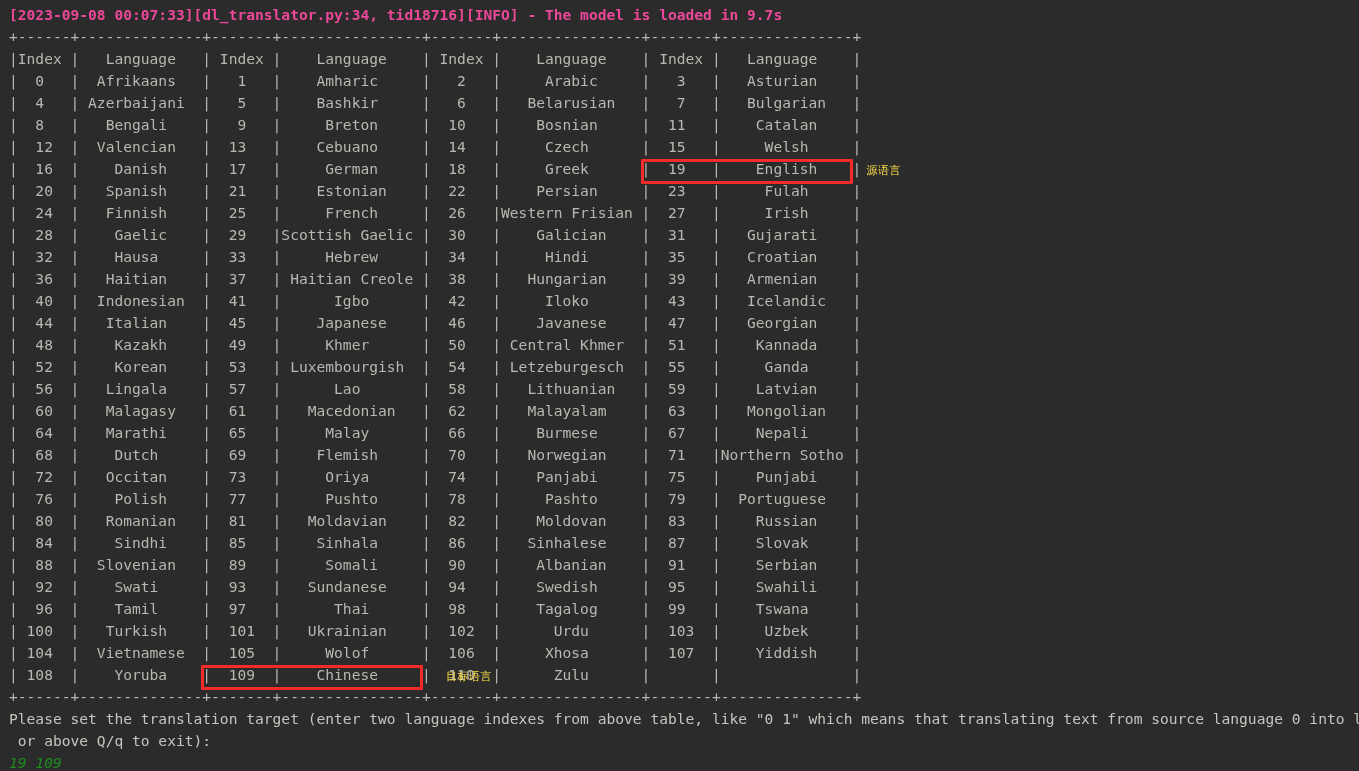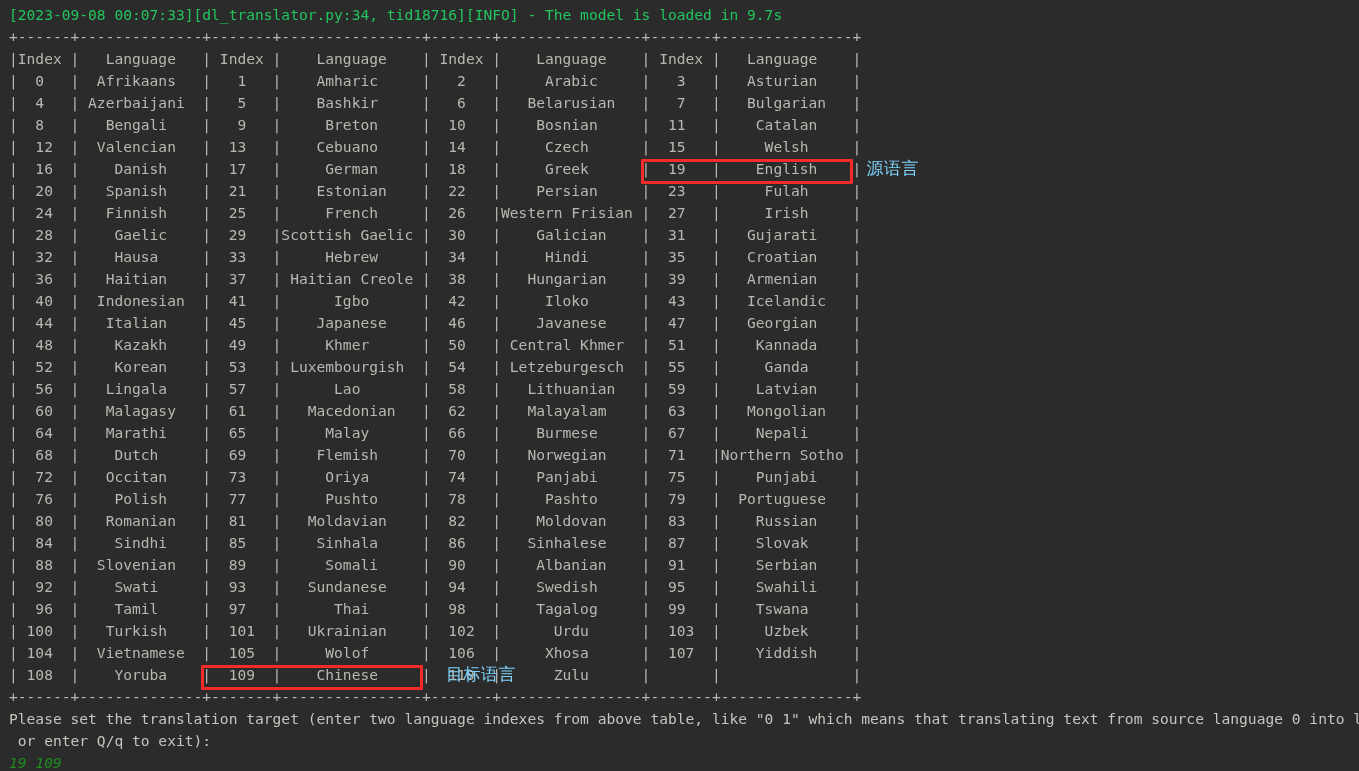--- a/index.html
+++ b/index.html
@@ -24,21 +24,21 @@
     padding: 4px 0 0 0;
     box-sizing: border-box;
   }
   .line {
     white-space: pre;
     height: 22px;
     padding-left: 9px;
     font-size: 14.6px;
     letter-spacing: 0px;
   }
-  .log-line { color: #22c55e; }
+  .log-line { color: #ec4899; font-weight: bold; }
   .prompt { color: #c6c4bd; }
   .input-echo { color: #1f8a1f; font-style: italic; }
 
   
   #table {
     position: relative;
   }
   .tbl {
     white-space: pre;
     font-size: 14.6px;
@@ -50,23 +50,23 @@
   
   .redbox {
     position: absolute;
     border: 3px solid #f52a2a;
     box-sizing: border-box;
     pointer-events: none;
     border-radius: 1px;
   }
   .redtext {
     position: absolute;
-    color: #7dd3fc;
-    font-family: Liberation Mono, monospace;
-    font-size: 17px;
+    color: #fde047;
+    font-family: Liberation Serif, serif;
+    font-size: 11px;
     line-height: 20px;
     white-space: nowrap;
     letter-spacing: 0.5px;
   }
 </style>
 </head>
 <body>
 
 <div id="terminal">
 
@@ -106,16 +106,16 @@
 +------+--------------+-------+----------------+-------+----------------+-------+---------------+</div>
 
     <div class="redbox" id="box-source" style="left: 640.61px; top: 133px; width: 212.87px; height: 25px;"></div>
     <div class="redtext" id="label-source" style="left: 866.48px; top: 134px;">源语言</div>
 
     <div class="redbox" id="box-target" style="left: 201.298px; top: 639px; width: 221.656px; height: 25px;"></div>
     <div class="redtext" id="label-target" style="left: 446px; top: 640px;">目标语言</div>
   </div>
 
   <div class="line prompt">Please set the translation target (enter two language indexes from above table, like "0 1" which means that translating text from source language 0 into language 1),</div>
-  <div class="line prompt"> or enter Q/q to exit):</div>
+  <div class="line prompt"> or above Q/q to exit):</div>
   <div class="line input-echo">19 109</div>
 
 </div>
 
 </body></html>

